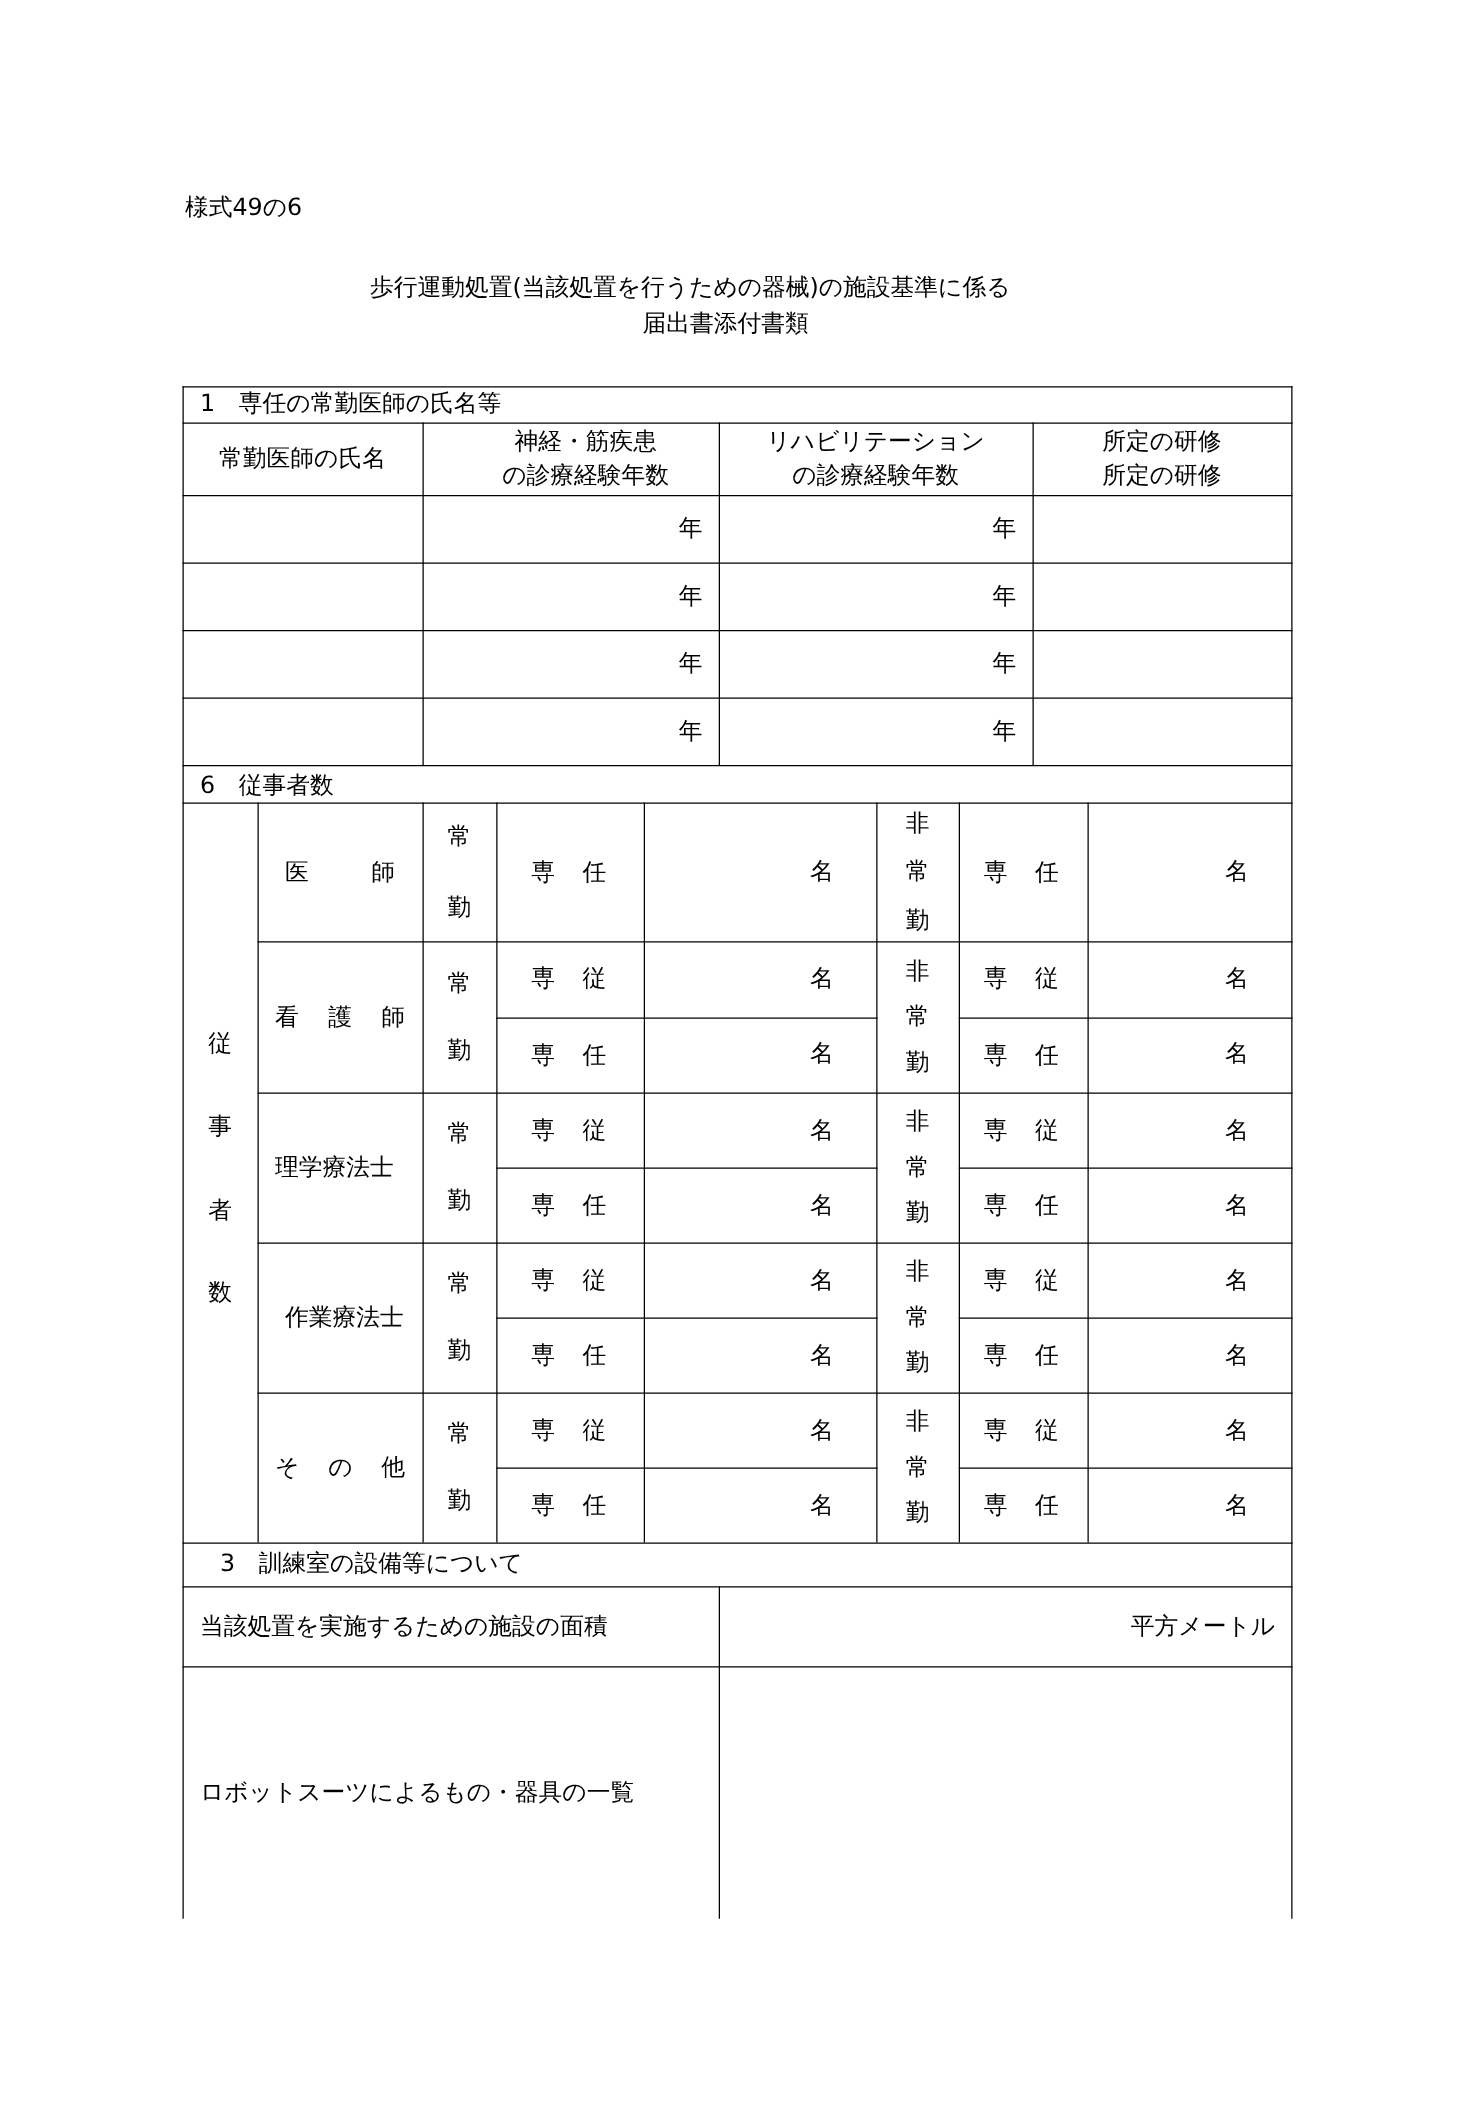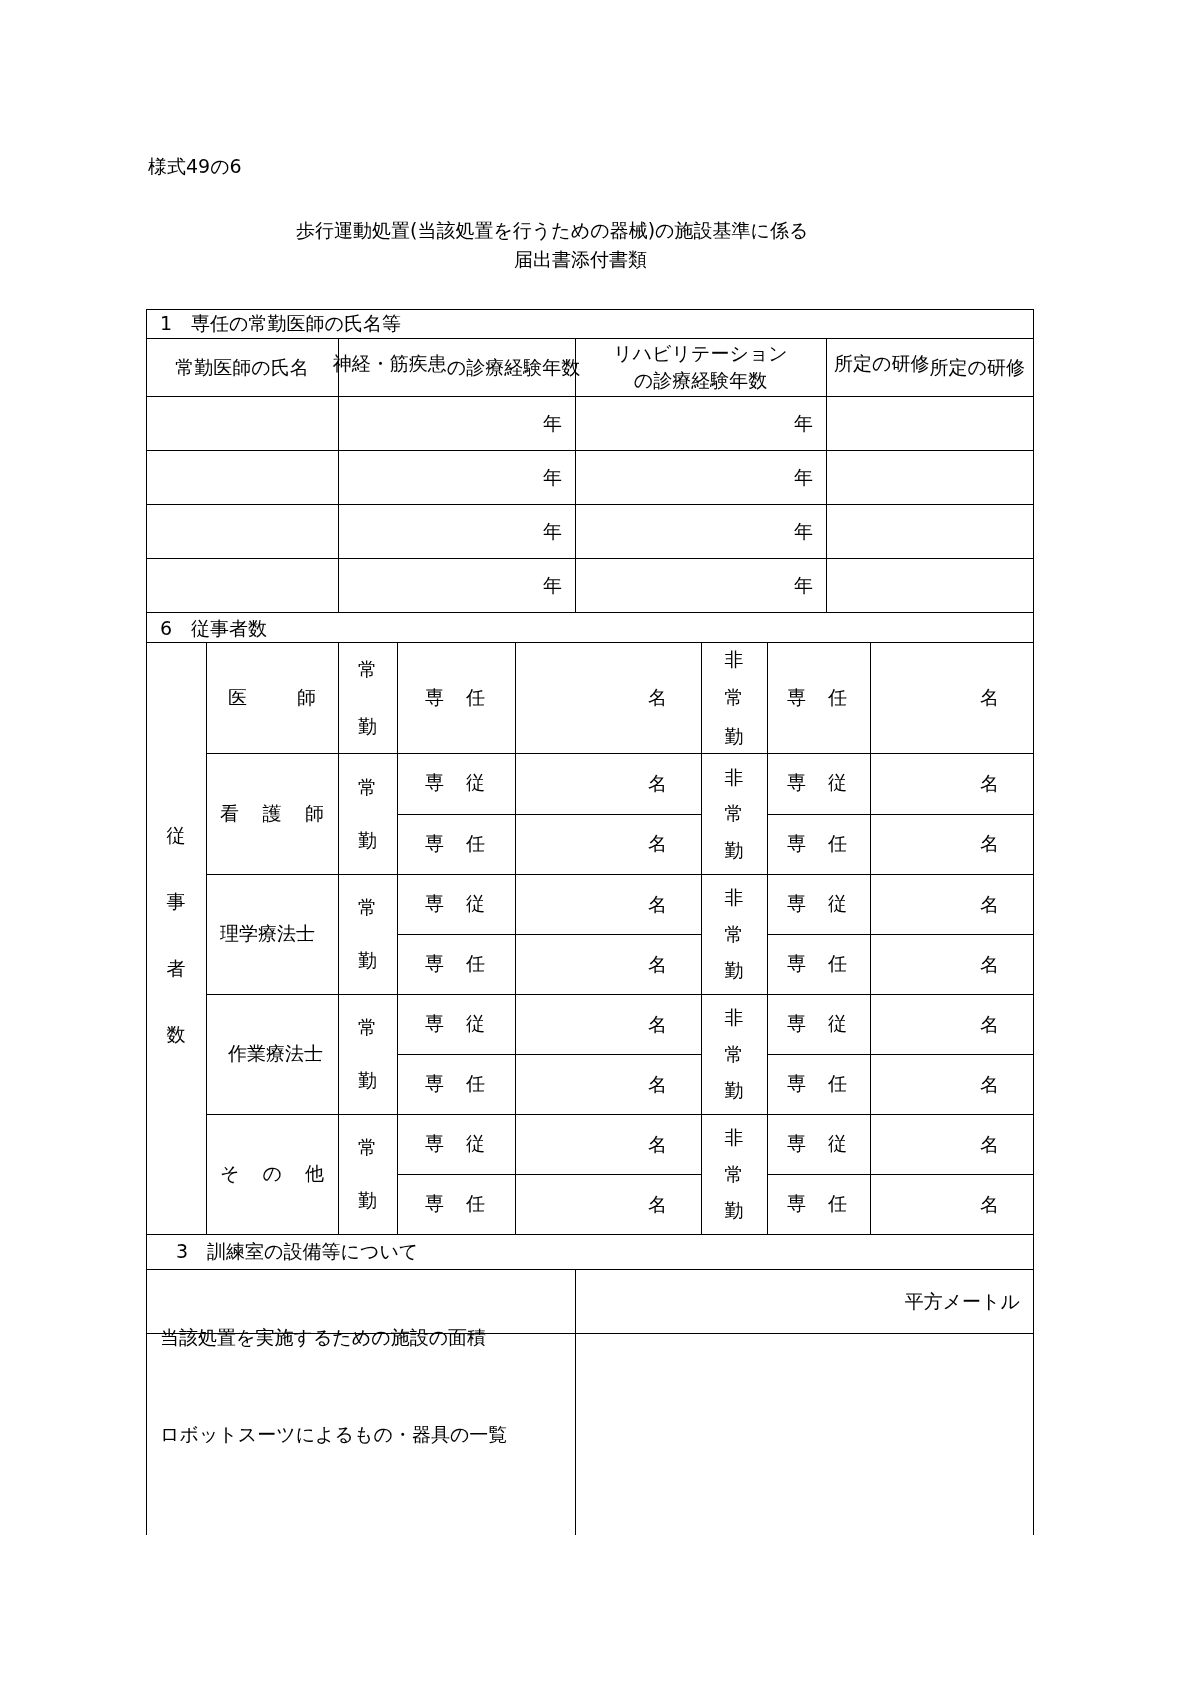--- a/index.html
+++ b/index.html
@@ -31,29 +31,29 @@
 
   <div class="t" style="left:160px; top:314px;">1　専任の常勤医師の氏名等</div>
   <div class="hl" style="left:146px; top:338px; width:888px;"></div>
   <div class="vl" style="left:338px; top:338px; height:274px;"></div>
   <div class="vl" style="left:575px; top:338px; height:274px;"></div>
   <div class="vl" style="left:826px; top:338px; height:274px;"></div>
 
   <div class="cell center" style="left:146px; top:338px; width:192px; height:58px;">
     <span class="t" style="position:static;">常勤医師の氏名</span>
   </div>
-  <div class="cell center" style="left:338px; top:338px; width:237px; height:58px; justify-content:center;">
+  <div class="cell center" style="left:350px; top:338px; width:237px; height:58px; flex-direction:column; justify-content:center;">
     <span class="t" style="position:static; margin-bottom:8px;">神経・筋疾患</span>
     <span class="t" style="position:static;">の診療経験年数</span>
   </div>
   <div class="cell center" style="left:575px; top:338px; width:251px; height:58px; flex-direction:column; justify-content:center;">
     <span class="t" style="position:static; margin-bottom:8px;">リハビリテーション</span>
     <span class="t" style="position:static;">の診療経験年数</span>
   </div>
-  <div class="cell center" style="left:826px; top:338px; width:207px; height:58px; flex-direction:row; justify-content:center;">
+  <div class="cell center" style="left:826px; top:338px; width:207px; height:58px; flex-direction:column; justify-content:center;">
     <span class="t" style="position:static; margin-bottom:8px;">所定の研修</span>
     <span class="t" style="position:static;">所定の研修</span>
   </div>
 
   <div class="hl" style="left:146px; top:396px; width:888px;"></div>
 
   <div id="s1rows">
       <div>
       <div class="cell" style="left:148px; top:396px; width:188px; height:54px;">
         <span class="t" style="position:static;"></span>
@@ -437,21 +437,21 @@
           </div>
       </div>
       </div>
     </div>
 
   <div class="hl" style="left:146px; top:1234px; width:888px;"></div>
   <div class="t" style="left:176px; top:1242px;">3　訓練室の設備等について</div>
   <div class="hl" style="left:146px; top:1269px; width:888px;"></div>
   <div class="vl" style="left:575px; top:1269px; height:266px;"></div>
 
-  <div class="cell" style="left:160px; top:1269px; width:410px; height:64px;margin-top:36px;">
+  <div class="cell" style="left:160px; top:1269px; width:410px; height:64px;">
     <span class="t" style="position:static;">当該処置を実施するための施設の面積</span>
   </div>
   <div class="cell right" style="left:577px; top:1269px; width:443px; height:64px;">
     <span class="t" style="position:static;"></span>
     <span class="t" style="position:static;">平方メートル</span>
   </div>
   <div class="hl" style="left:146px; top:1333px; width:888px;"></div>
 
   <div class="cell" style="left:160px; top:1333px; width:410px; height:202px;">
     <span class="t" style="position:static;">ロボットスーツによるもの・器具の一覧</span>

